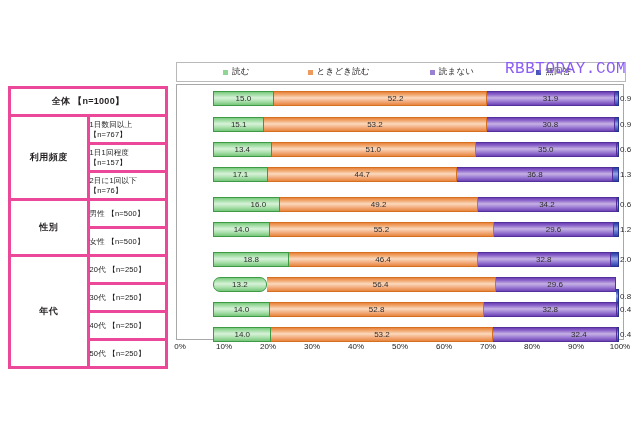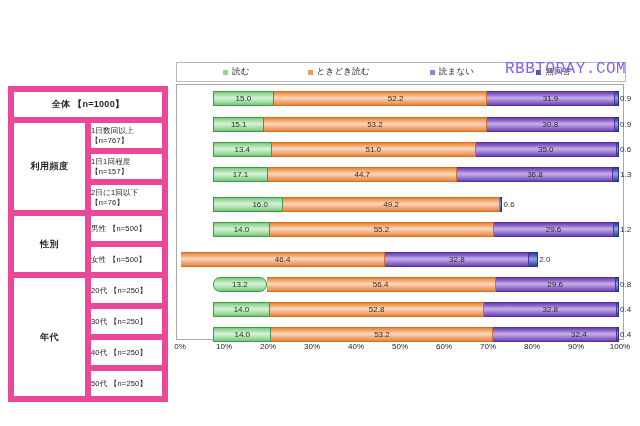--- a/index.html
+++ b/index.html
@@ -57,21 +57,21 @@
   #row-table {
     position: absolute;
     left: 8px;
     top: 86px;
     width: 160px;
     border-collapse: collapse;
     font-size: 8px;
     table-layout: fixed;
   }
   #row-table td {
-    border: 6px solid #ec4899;
+    border: 3px solid #ec4899;
     padding: 0;
     vertical-align: middle;
     height: 25px;
     background: #ffffff;
     margin-top: 34px;
   }
   td.total-cell {
     background: #d3eaf7;
     text-align: center;
     font-weight: bold;
@@ -311,60 +311,66 @@
             <span class="seg-label">1.3</span>
           </div>
         </div>
         <div class="bar-row" style="top: 110px;">
           <div class="seg seg-read" style="width: 70.4px; padding-left: 24px;">
             <span class="seg-label">16.0</span>
           </div>
           <div class="seg seg-sometimes" style="width: 216.48px;">
             <span class="seg-label">49.2</span>
           </div>
+          <div class="seg seg-notread" style="width: 150.48px;">
+            <span class="seg-label">34.2</span>
+          </div>
           <div class="seg seg-noanswer" style="width: 2.64px;">
             <span class="seg-label">0.6</span>
           </div>
         </div>
         <div class="bar-row" style="top: 135px;">
           <div class="seg seg-read" style="width: 61.6px;">
             <span class="seg-label">14.0</span>
           </div>
           <div class="seg seg-sometimes" style="width: 242.88px;">
             <span class="seg-label">55.2</span>
           </div>
           <div class="seg seg-notread" style="width: 130.24px;">
             <span class="seg-label">29.6</span>
           </div>
           <div class="seg seg-noanswer" style="width: 5.28px;">
             <span class="seg-label">1.2</span>
           </div>
         </div>
         <div class="bar-row" style="top: 165px;">
+          <div class="seg seg-read" style="width: 82.72px;">
+            <span class="seg-label">18.8</span>
+          </div>
           <div class="seg seg-sometimes" style="width: 204.16px;">
             <span class="seg-label">46.4</span>
           </div>
           <div class="seg seg-notread" style="width: 144.32px;">
             <span class="seg-label">32.8</span>
           </div>
           <div class="seg seg-noanswer" style="width: 8.8px;">
             <span class="seg-label">2.0</span>
           </div>
         </div>
         <div class="bar-row" style="top: 190px;">
           <div class="seg seg-read" style="width: 58.08px; border-radius: 7px;">
             <span class="seg-label">13.2</span>
           </div>
           <div class="seg seg-sometimes" style="width: 248.16px;">
             <span class="seg-label">56.4</span>
           </div>
           <div class="seg seg-notread" style="width: 130.24px;">
             <span class="seg-label">29.6</span>
           </div>
-          <div class="seg seg-noanswer" style="width: 3.52px;">
+          <div class="seg seg-noanswer" style="width: 3.52px; margin-top: 12px;">
             <span class="seg-label">0.8</span>
           </div>
         </div>
         <div class="bar-row" style="top: 215px;">
           <div class="seg seg-read" style="width: 61.6px;">
             <span class="seg-label">14.0</span>
           </div>
           <div class="seg seg-sometimes" style="width: 232.32px;">
             <span class="seg-label">52.8</span>
           </div>

